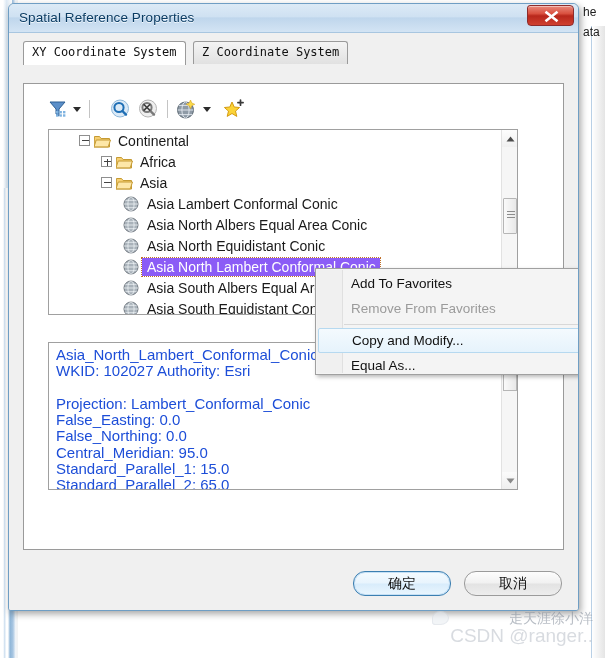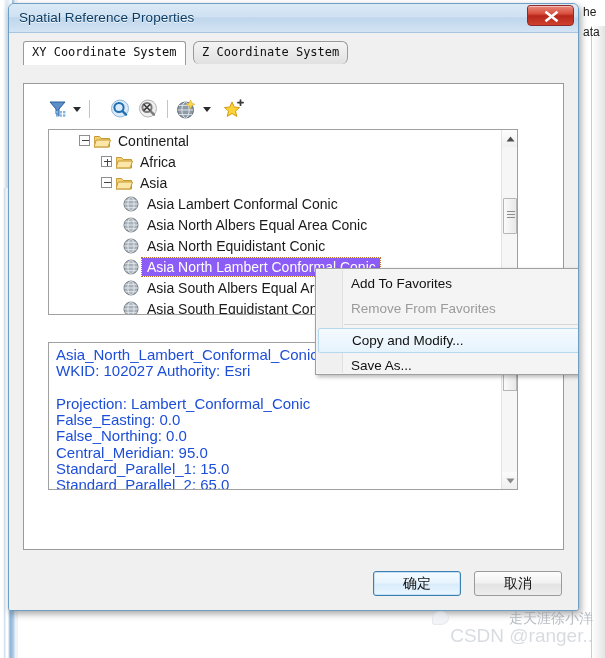--- a/index.html
+++ b/index.html
@@ -110,21 +110,20 @@
   .tab.active {
     left: 0;
     background: #ffffff;
     height: 24px;
     z-index: 4;
   }
   .tab.inactive {
     left: 170px;
     background: linear-gradient(to bottom,#f4f4f4,#e1e1e1);
     z-index: 2;
-    border-radius: 6px;
   }
 
   #tabpanel {
     position: absolute; left: 14px; right: 14px; top: 50px; bottom: 60px;
     background: #ffffff;
     border: 1px solid #9a9a9a;
     z-index: 2;
   }
 
   
@@ -251,23 +250,23 @@
     display: flex; align-items: center; justify-content: center;
     cursor: pointer;
   }
 
   
   #btn-row {
     position: absolute; right: 16px; bottom: 14px;
     display: flex; gap: 13px;
   }
   .dlg-btn {
-    width: 88px; height: 25px;
+    width: 98px; height: 25px;
     border: 1px solid #9b9b9b;
-    border-radius: 3px;
+    border-radius: 12px;
     background: linear-gradient(to bottom,#fdfdfd 0%,#f1f1f1 48%,#e3e3e3 52%,#ededed 100%);
     font-size: 14px; color: #111;
     display: flex; align-items: center; justify-content: center;
     cursor: pointer;
   }
   .dlg-btn.default {
     border: 1px solid #3c7fb1;
     box-shadow: 0 0 0 1px #c5e0f5 inset;
     background: linear-gradient(to bottom,#f4fbff 0%,#e8f4fd 48%,#d8ecfb 52%,#eaf6fe 100%);
   }
@@ -637,21 +636,21 @@
       <span>Add To Favorites</span>
     </div>
     <div class="ctx-item disabled">
       <span>Remove From Favorites</span>
     </div>
     <div class="ctx-sep"></div>
     <div class="ctx-item hl">
       <span>Copy and Modify...</span>
     </div>
     <div class="ctx-item">
-      <span>Save As...</span>
+      <span>Equal As...</span>
     </div>
   </div>
 </div>
 
 <div id="watermark">
   <div id="wm-bubble"></div>
   <div id="wm-cn">走天涯徐小洋</div>
   <div id="wm-en">CSDN @ranger..</div>
 </div>
 

